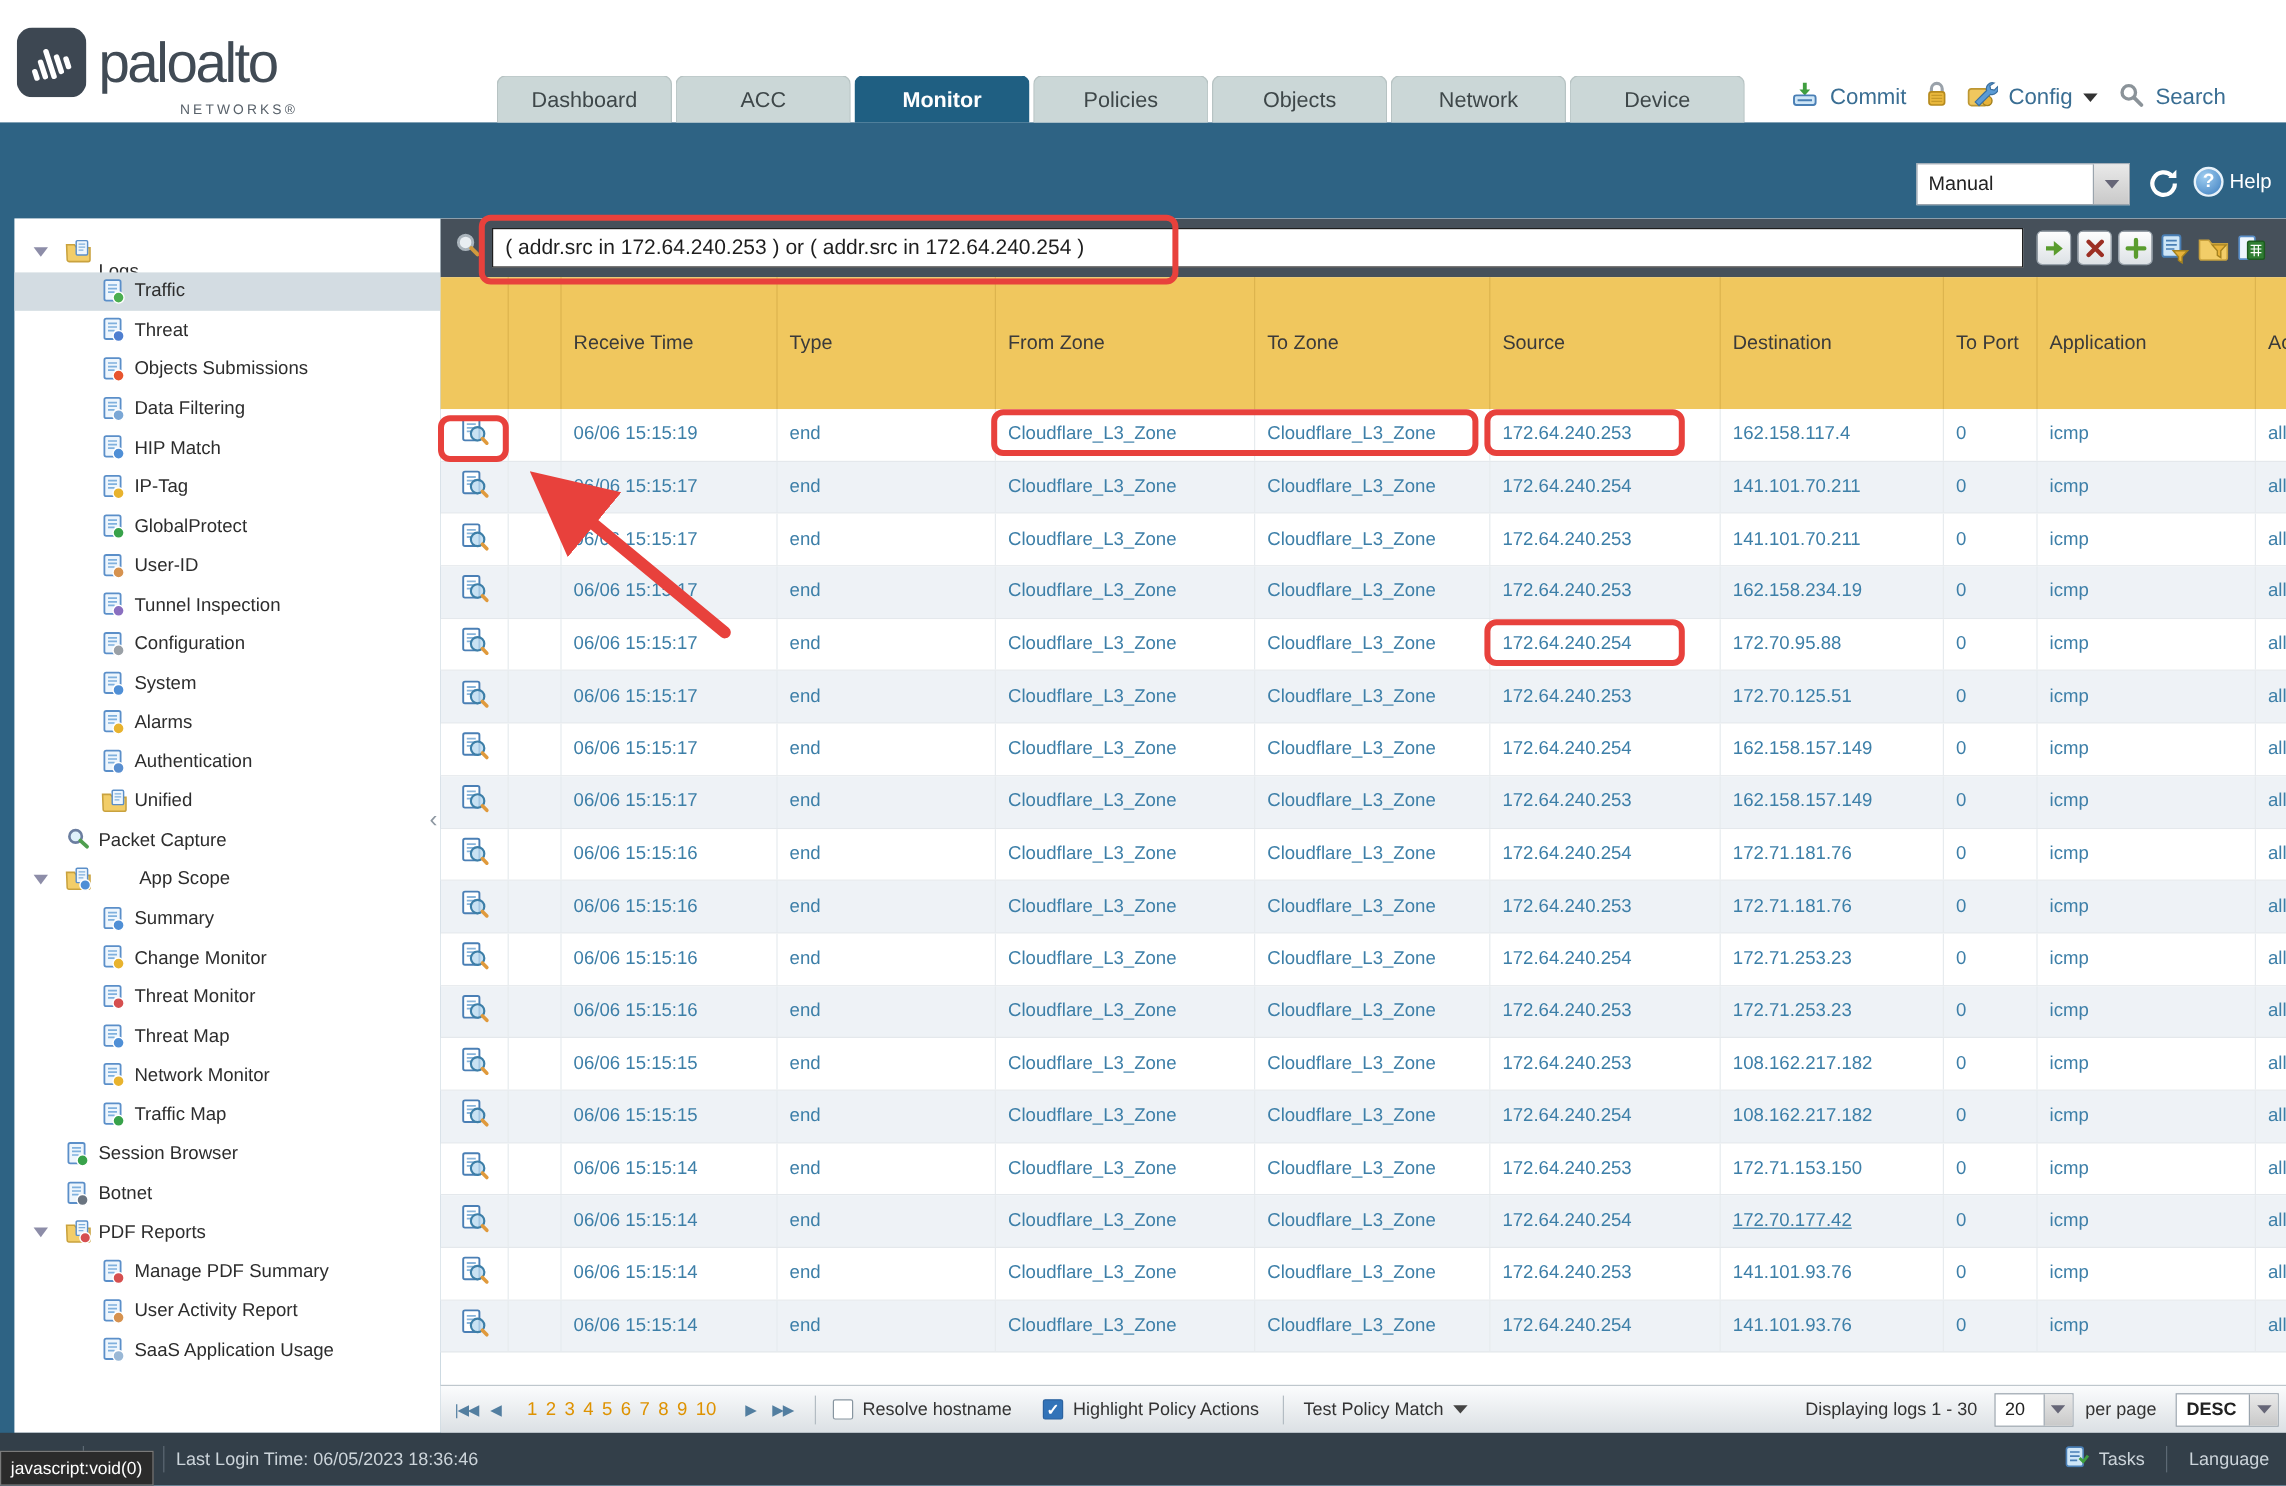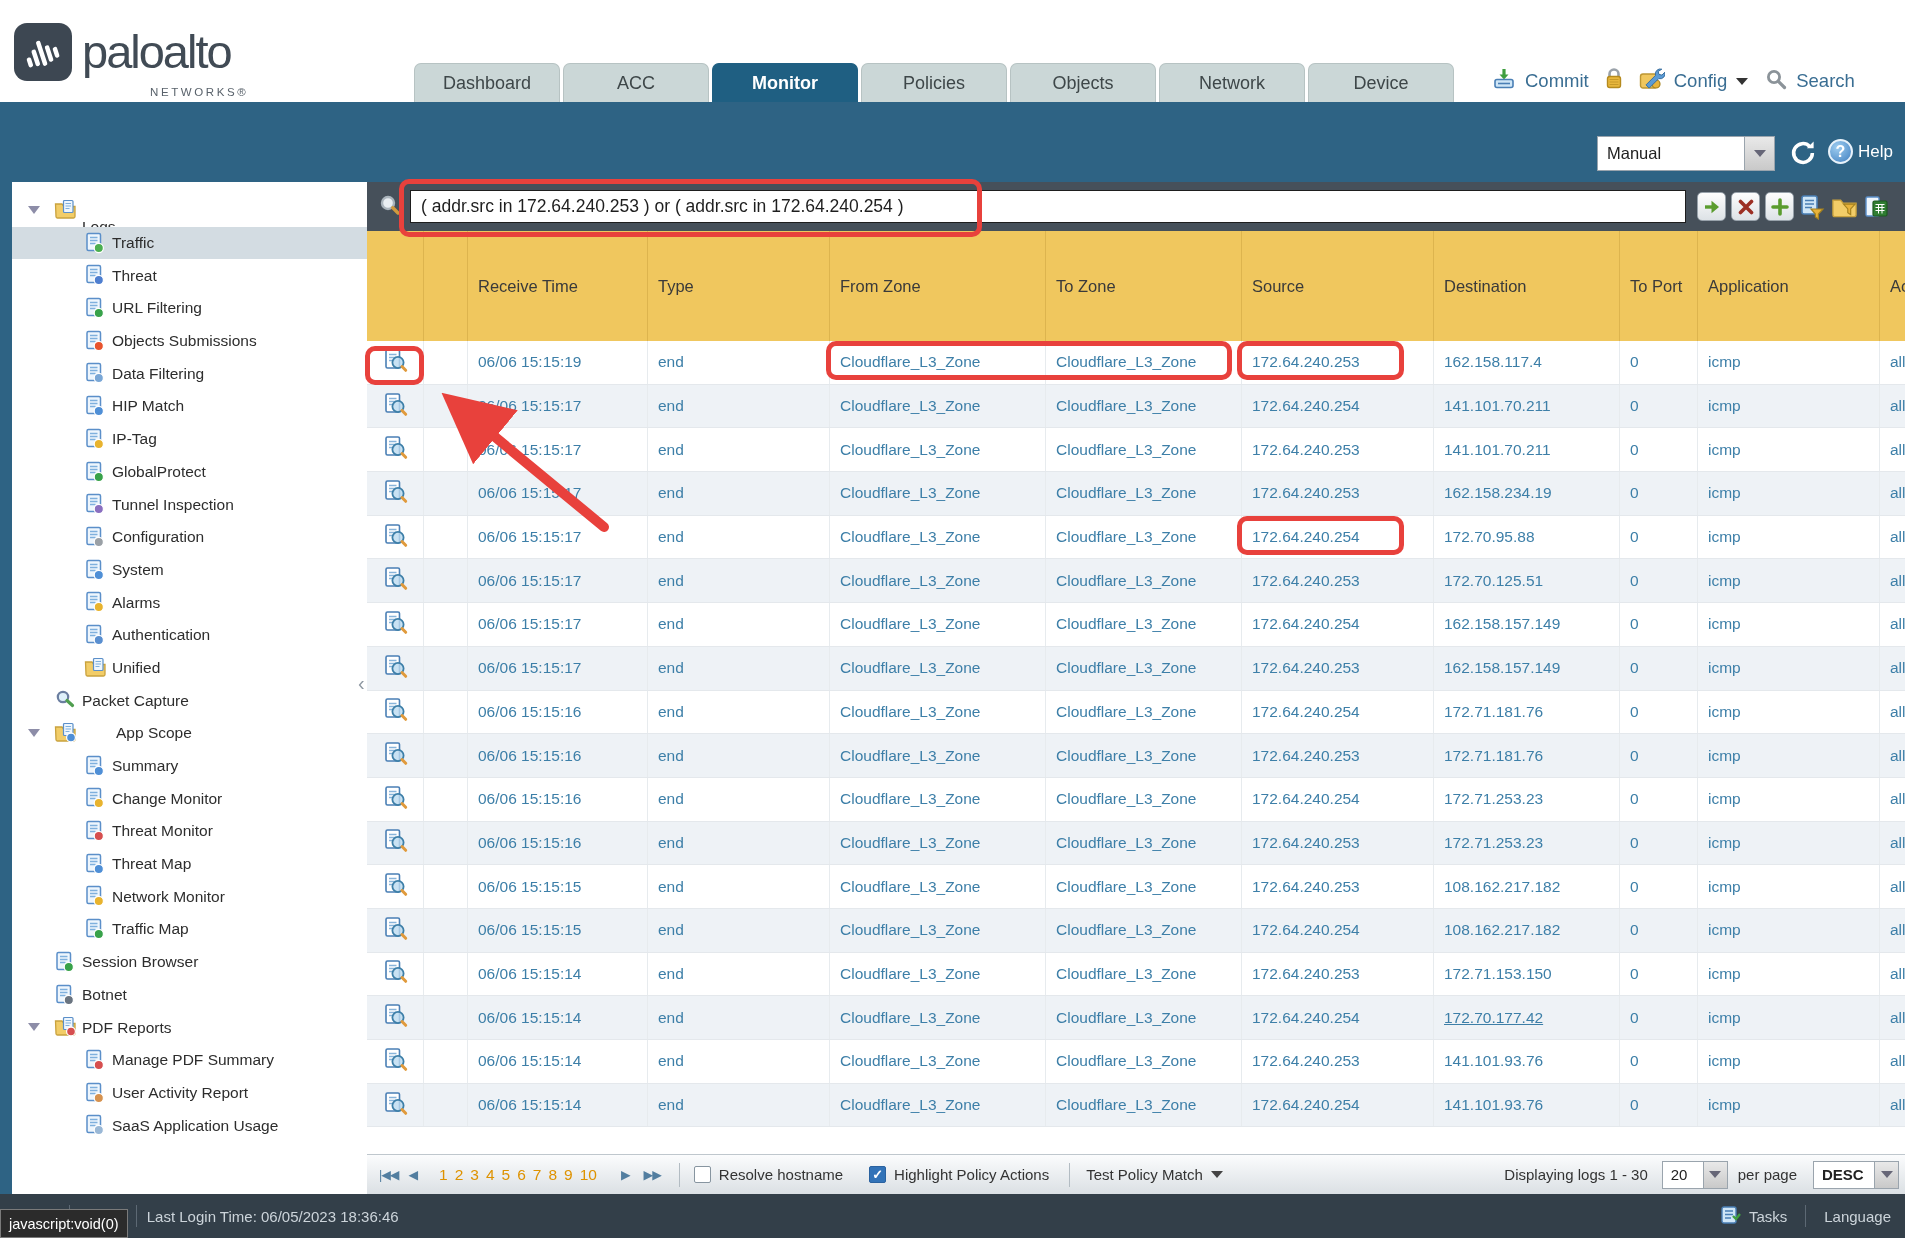--- a/index.html
+++ b/index.html
@@ -192,63 +192,63 @@
             <rect x="3" y="1.5" width="13.5" height="17" rx="1.5" fill="#eef6fd" stroke="#5b8fc9" stroke-width="1.5"></rect>
             <path d="M6 5.5h7.5M6 8.5h7.5M6 11.5h5.5" stroke="#7fb0dd" stroke-width="1.4"></path>
             <circle cx="14.8" cy="16" r="4.6" fill="#4f7fd0" stroke="#fff" stroke-width="1.2"></circle>
           </svg></span>
         <span class="tlabel" style="padding-left: 100px;">Threat</span>
       </div>
       <div class="titem">
         <span class="ticon" style="left: 72px;"><svg width="21" height="22" viewBox="0 0 21 22">
             <rect x="3" y="1.5" width="13.5" height="17" rx="1.5" fill="#eef6fd" stroke="#5b8fc9" stroke-width="1.5"></rect>
             <path d="M6 5.5h7.5M6 8.5h7.5M6 11.5h5.5" stroke="#7fb0dd" stroke-width="1.4"></path>
+            <circle cx="14.8" cy="16" r="4.6" fill="#e8542e" stroke="#fff" stroke-width="1.2"></circle>
+          </svg></span>
+        <span class="tlabel" style="padding-left: 100px;">Objects Submissions</span>
+      </div>
+      <div class="titem">
+        <span class="ticon" style="left: 72px;"><svg width="21" height="22" viewBox="0 0 21 22">
+            <rect x="3" y="1.5" width="13.5" height="17" rx="1.5" fill="#eef6fd" stroke="#5b8fc9" stroke-width="1.5"></rect>
+            <path d="M6 5.5h7.5M6 8.5h7.5M6 11.5h5.5" stroke="#7fb0dd" stroke-width="1.4"></path>
+            <circle cx="14.8" cy="16" r="4.6" fill="#7aa7d6" stroke="#fff" stroke-width="1.2"></circle>
+          </svg></span>
+        <span class="tlabel" style="padding-left: 100px;">Data Filtering</span>
+      </div>
+      <div class="titem">
+        <span class="ticon" style="left: 72px;"><svg width="21" height="22" viewBox="0 0 21 22">
+            <rect x="3" y="1.5" width="13.5" height="17" rx="1.5" fill="#eef6fd" stroke="#5b8fc9" stroke-width="1.5"></rect>
+            <path d="M6 5.5h7.5M6 8.5h7.5M6 11.5h5.5" stroke="#7fb0dd" stroke-width="1.4"></path>
+            <circle cx="14.8" cy="16" r="4.6" fill="#4f8fd6" stroke="#fff" stroke-width="1.2"></circle>
+          </svg></span>
+        <span class="tlabel" style="padding-left: 100px;">HIP Match</span>
+      </div>
+      <div class="titem">
+        <span class="ticon" style="left: 72px;"><svg width="21" height="22" viewBox="0 0 21 22">
+            <rect x="3" y="1.5" width="13.5" height="17" rx="1.5" fill="#eef6fd" stroke="#5b8fc9" stroke-width="1.5"></rect>
+            <path d="M6 5.5h7.5M6 8.5h7.5M6 11.5h5.5" stroke="#7fb0dd" stroke-width="1.4"></path>
+            <circle cx="14.8" cy="16" r="4.6" fill="#e8b32e" stroke="#fff" stroke-width="1.2"></circle>
+          </svg></span>
+        <span class="tlabel" style="padding-left: 100px;">IP-Tag</span>
+      </div>
+      <div class="titem">
+        <span class="ticon" style="left: 72px;"><svg width="21" height="22" viewBox="0 0 21 22">
+            <rect x="3" y="1.5" width="13.5" height="17" rx="1.5" fill="#eef6fd" stroke="#5b8fc9" stroke-width="1.5"></rect>
+            <path d="M6 5.5h7.5M6 8.5h7.5M6 11.5h5.5" stroke="#7fb0dd" stroke-width="1.4"></path>
             <circle cx="14.8" cy="16" r="4.6" fill="#38a24a" stroke="#fff" stroke-width="1.2"></circle>
           </svg></span>
-        <span class="tlabel" style="padding-left: 100px;">URL Filtering</span>
-      </div>
-      <div class="titem">
-        <span class="ticon" style="left: 72px;"><svg width="21" height="22" viewBox="0 0 21 22">
-            <rect x="3" y="1.5" width="13.5" height="17" rx="1.5" fill="#eef6fd" stroke="#5b8fc9" stroke-width="1.5"></rect>
-            <path d="M6 5.5h7.5M6 8.5h7.5M6 11.5h5.5" stroke="#7fb0dd" stroke-width="1.4"></path>
-            <circle cx="14.8" cy="16" r="4.6" fill="#e8542e" stroke="#fff" stroke-width="1.2"></circle>
-          </svg></span>
-        <span class="tlabel" style="padding-left: 100px;">Objects Submissions</span>
-      </div>
-      <div class="titem">
-        <span class="ticon" style="left: 72px;"><svg width="21" height="22" viewBox="0 0 21 22">
-            <rect x="3" y="1.5" width="13.5" height="17" rx="1.5" fill="#eef6fd" stroke="#5b8fc9" stroke-width="1.5"></rect>
-            <path d="M6 5.5h7.5M6 8.5h7.5M6 11.5h5.5" stroke="#7fb0dd" stroke-width="1.4"></path>
-            <circle cx="14.8" cy="16" r="4.6" fill="#7aa7d6" stroke="#fff" stroke-width="1.2"></circle>
-          </svg></span>
-        <span class="tlabel" style="padding-left: 100px;">Data Filtering</span>
-      </div>
-      <div class="titem">
-        <span class="ticon" style="left: 72px;"><svg width="21" height="22" viewBox="0 0 21 22">
-            <rect x="3" y="1.5" width="13.5" height="17" rx="1.5" fill="#eef6fd" stroke="#5b8fc9" stroke-width="1.5"></rect>
-            <path d="M6 5.5h7.5M6 8.5h7.5M6 11.5h5.5" stroke="#7fb0dd" stroke-width="1.4"></path>
-            <circle cx="14.8" cy="16" r="4.6" fill="#4f8fd6" stroke="#fff" stroke-width="1.2"></circle>
-          </svg></span>
-        <span class="tlabel" style="padding-left: 100px;">HIP Match</span>
-      </div>
-      <div class="titem">
-        <span class="ticon" style="left: 72px;"><svg width="21" height="22" viewBox="0 0 21 22">
-            <rect x="3" y="1.5" width="13.5" height="17" rx="1.5" fill="#eef6fd" stroke="#5b8fc9" stroke-width="1.5"></rect>
-            <path d="M6 5.5h7.5M6 8.5h7.5M6 11.5h5.5" stroke="#7fb0dd" stroke-width="1.4"></path>
-            <circle cx="14.8" cy="16" r="4.6" fill="#e8b32e" stroke="#fff" stroke-width="1.2"></circle>
-          </svg></span>
-        <span class="tlabel" style="padding-left: 100px;">IP-Tag</span>
-      </div>
-      <div class="titem">
-        <span class="ticon" style="left: 72px;"><svg width="21" height="22" viewBox="0 0 21 22">
-            <rect x="3" y="1.5" width="13.5" height="17" rx="1.5" fill="#eef6fd" stroke="#5b8fc9" stroke-width="1.5"></rect>
-            <path d="M6 5.5h7.5M6 8.5h7.5M6 11.5h5.5" stroke="#7fb0dd" stroke-width="1.4"></path>
-            <circle cx="14.8" cy="16" r="4.6" fill="#38a24a" stroke="#fff" stroke-width="1.2"></circle>
-          </svg></span>
         <span class="tlabel" style="padding-left: 100px;">GlobalProtect</span>
+      </div>
+      <div class="titem">
+        <span class="ticon" style="left: 72px;"><svg width="21" height="22" viewBox="0 0 21 22">
+            <rect x="3" y="1.5" width="13.5" height="17" rx="1.5" fill="#eef6fd" stroke="#5b8fc9" stroke-width="1.5"></rect>
+            <path d="M6 5.5h7.5M6 8.5h7.5M6 11.5h5.5" stroke="#7fb0dd" stroke-width="1.4"></path>
+            <circle cx="14.8" cy="16" r="4.6" fill="#d6924f" stroke="#fff" stroke-width="1.2"></circle>
+          </svg></span>
+        <span class="tlabel" style="padding-left: 100px;">User-ID</span>
       </div>
       <div class="titem">
         <span class="ticon" style="left: 72px;"><svg width="21" height="22" viewBox="0 0 21 22">
             <rect x="3" y="1.5" width="13.5" height="17" rx="1.5" fill="#eef6fd" stroke="#5b8fc9" stroke-width="1.5"></rect>
             <path d="M6 5.5h7.5M6 8.5h7.5M6 11.5h5.5" stroke="#7fb0dd" stroke-width="1.4"></path>
             <circle cx="14.8" cy="16" r="4.6" fill="#8a6fc0" stroke="#fff" stroke-width="1.2"></circle>
           </svg></span>
         <span class="tlabel" style="padding-left: 100px;">Tunnel Inspection</span>
       </div>
       <div class="titem">

